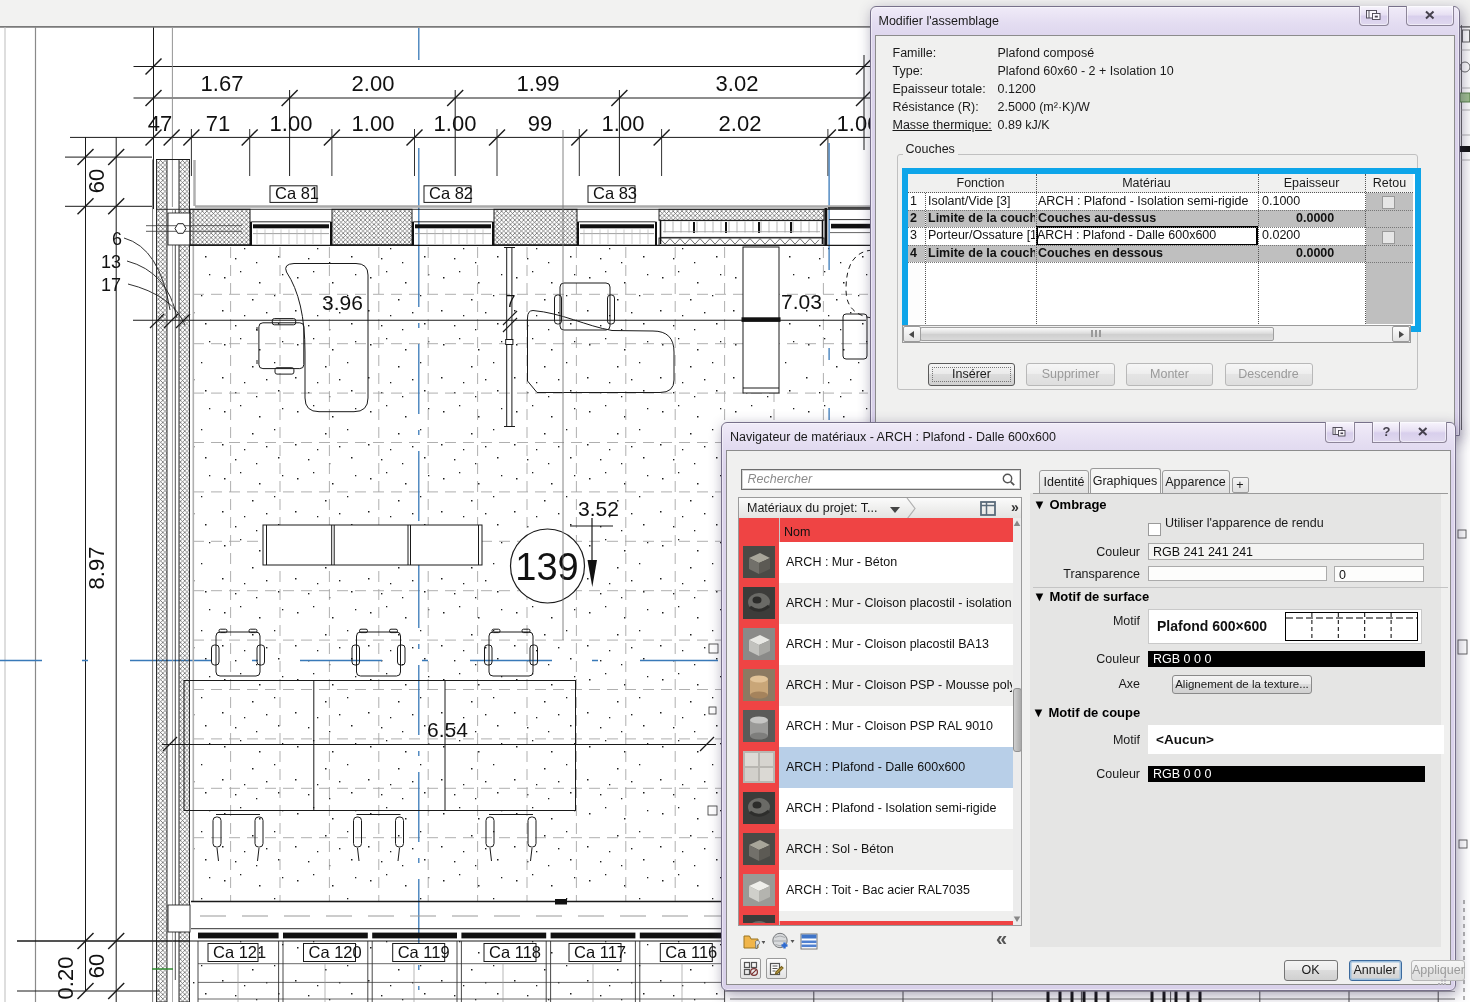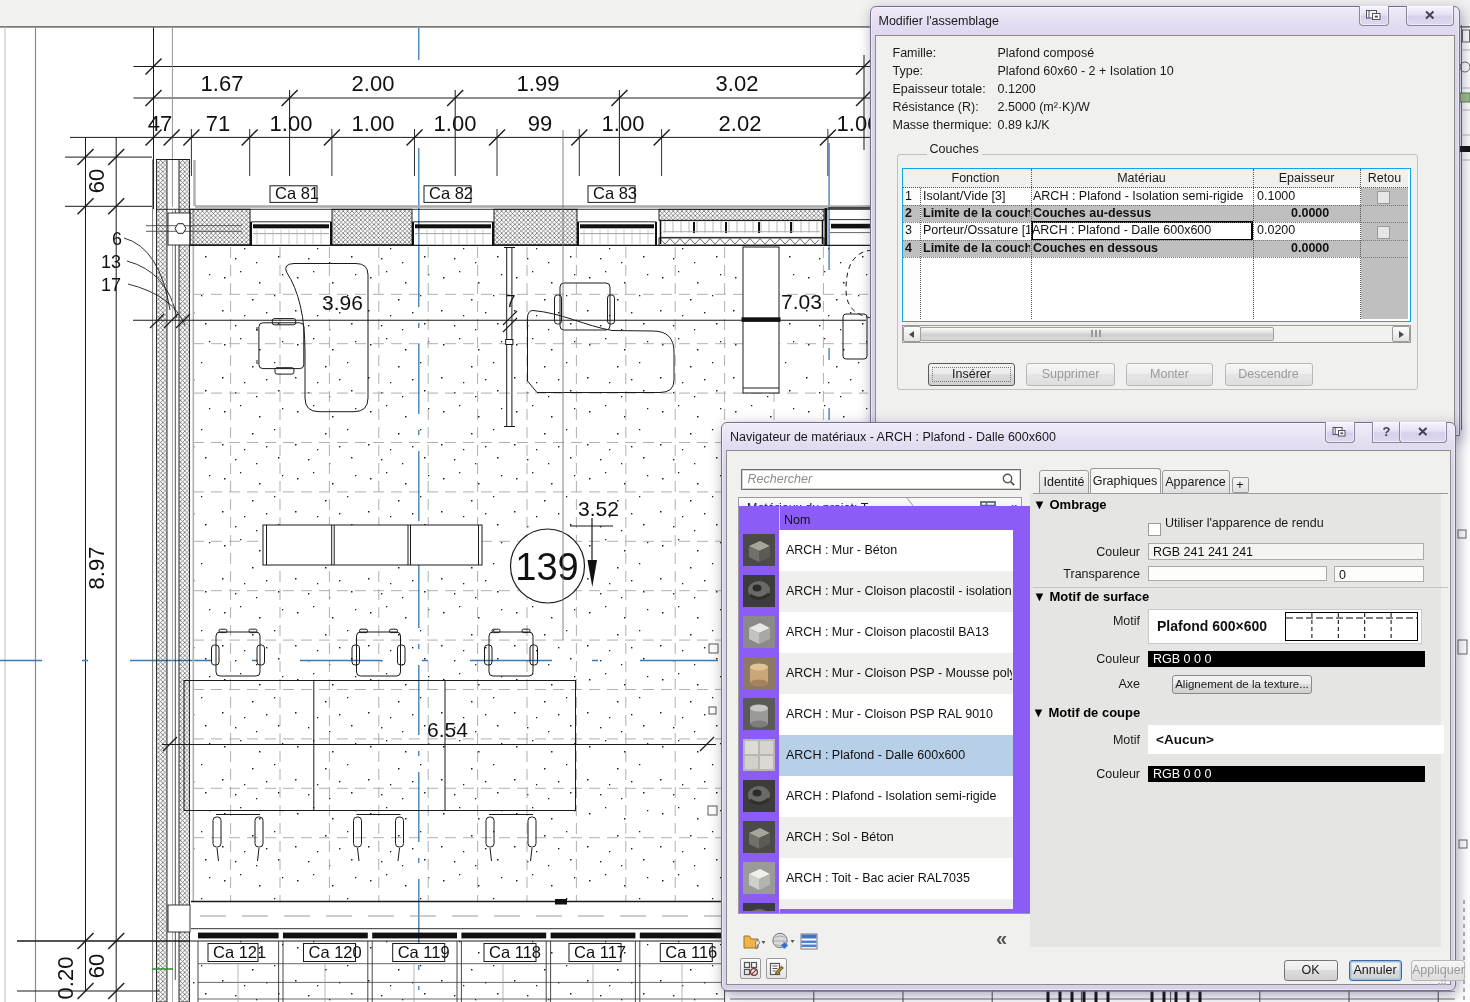--- a/index.html
+++ b/index.html
@@ -448,26 +448,26 @@
   </div>
   <div class="client" style="left:4px;top:27.5px;right:4px;height:400px;">
     <div class="lbl12" style="left:17px;top:10px;">Famille:</div>
         <div class="lbl12" style="left:122px;top:10px;">Plafond composé</div>
     <div class="lbl12" style="left:17px;top:28px;">Type:</div>
         <div class="lbl12" style="left:122px;top:28px;">Plafond 60x60 - 2 + Isolation 10</div>
     <div class="lbl12" style="left:17px;top:46px;">Epaisseur totale:</div>
         <div class="lbl12" style="left:122px;top:46px;">0.1200</div>
     <div class="lbl12" style="left:17px;top:64px;">Résistance (R):</div>
         <div class="lbl12" style="left:122px;top:64px;">2.5000 (m²·K)/W</div>
-    <div class="lbl12" style="left:17px;top:82px;">Masse thermique:</div>
+    <div class="lbl12" style="left:17px;top:82px;text-decoration:underline;">Masse thermique:</div>
         <div class="lbl12" style="left:122px;top:82px;">0.89 kJ/K</div>
     <div class="grpbox" style="left:21.5px;top:118.5px;width:519px;height:234px;"></div>
-    <div class="lbl12" style="left:27px;top:106px;background:#f0f0ef;padding:0 3px;margin-left:24px;">Couches</div>
-
-    <div class="abs" style="left:26.5px;top:132.5px;width:507px;height:152px;background:#fff;border:1px solid #0ea5e9;">
+    <div class="lbl12" style="left:27px;top:106px;background:#f0f0ef;padding:0 3px;">Couches</div>
+
+    <div class="abs" style="left:26.5px;top:132.5px;width:507px;height:152px;background:#fff;border:6px solid #0ea5e9;">
       <div class="abs" style="left:0;top:0;width:17px;height:150px;background:#fdfdfd;border-right:1px dotted #555;"></div>
       <div class="abs" style="left:0;top:35.9px;width:17px;height:17.4px;background:#bfbfbf;"></div>
       <div class="abs" style="left:0;top:70.7px;width:17px;height:17.4px;background:#bfbfbf;"></div>
 
       <div class="abs" style="left:0;top:0;width:505px;height:17.5px;background:#f0f0ef;border-bottom:1px dotted #555;"></div>
       <div class="th" style="left:18px;top:1px;width:109px;">Fonction</div>
       <div class="th" style="left:128px;top:1px;width:221px;">Matériau</div>
       <div class="th" style="left:350px;top:1px;width:107px;">Epaisseur</div>
       <div class="th" style="left:458px;top:1px;width:47px;">Retou</div>
 
@@ -569,21 +569,21 @@
             <svg class="abs" style="left:166px;top:0px;" width="16" height="21">
               <path d="M2,0 L10,10.5 L2,21" fill="none" stroke="#b0b0b0" stroke-width="1.2"></path>
             </svg>
             <svg class="abs" style="left:241px;top:2.5px;" width="17" height="16">
               <rect x="1" y="1" width="14" height="13" fill="none" stroke="#5a6b7a" stroke-width="1.8"></rect>
               <line x1="6.5" y1="1" x2="6.5" y2="14" stroke="#5a6b7a" stroke-width="1.5"></line>
               <line x1="1" y1="4.5" x2="15" y2="4.5" stroke="#5a6b7a" stroke-width="1.5"></line>
             </svg>
             <div class="abs" style="left:272px;top:1px;font-size:14px;font-weight:bold;color:#333;">»</div>
           </div>
-          <div class="abs" style="left:11px;top:55px;width:281.5px;height:407px;background:#8b5cf6;border:1px solid #9a9a9a;border-top:none;overflow:hidden;padding-left:36px;">
+          <div class="abs" style="left:11px;top:67px;width:281.5px;height:407px;background:#ef4444;border:1px solid #9a9a9a;border-top:none;overflow:hidden;">
             <div class="abs" style="left:45px;top:7px;font-size:12.5px;color:#111;">Nom</div>
             <div class="abs" style="left:39.5px;top:0;width:0;height:407px;border-left:1px solid #c8c8c8;"></div>
             <div class="abs" style="left:40px;top:23.5px;width:234px;height:41px;background:#ffffff;"></div>
             <div class="abs" style="left:4px;top:28.0px;width:32px;height:32px;"><svg width="32" height="32">
                 <rect width="32" height="32" fill="#4a4a46"></rect>
                 <polygon points="6,12 17,7 27,12 16,17" fill="#a8a69a"></polygon>
                 <polygon points="6,12 16,17 16,28 6,23" fill="#72706a"></polygon>
                 <polygon points="16,17 27,12 27,23 16,28" fill="#5c5a54"></polygon>
               </svg></div>
             <div class="abs" style="left:47px;top:36.5px;font-size:12.5px;color:#111;white-space:nowrap;overflow:hidden;max-width:226px;">ARCH : Mur - Béton</div>

